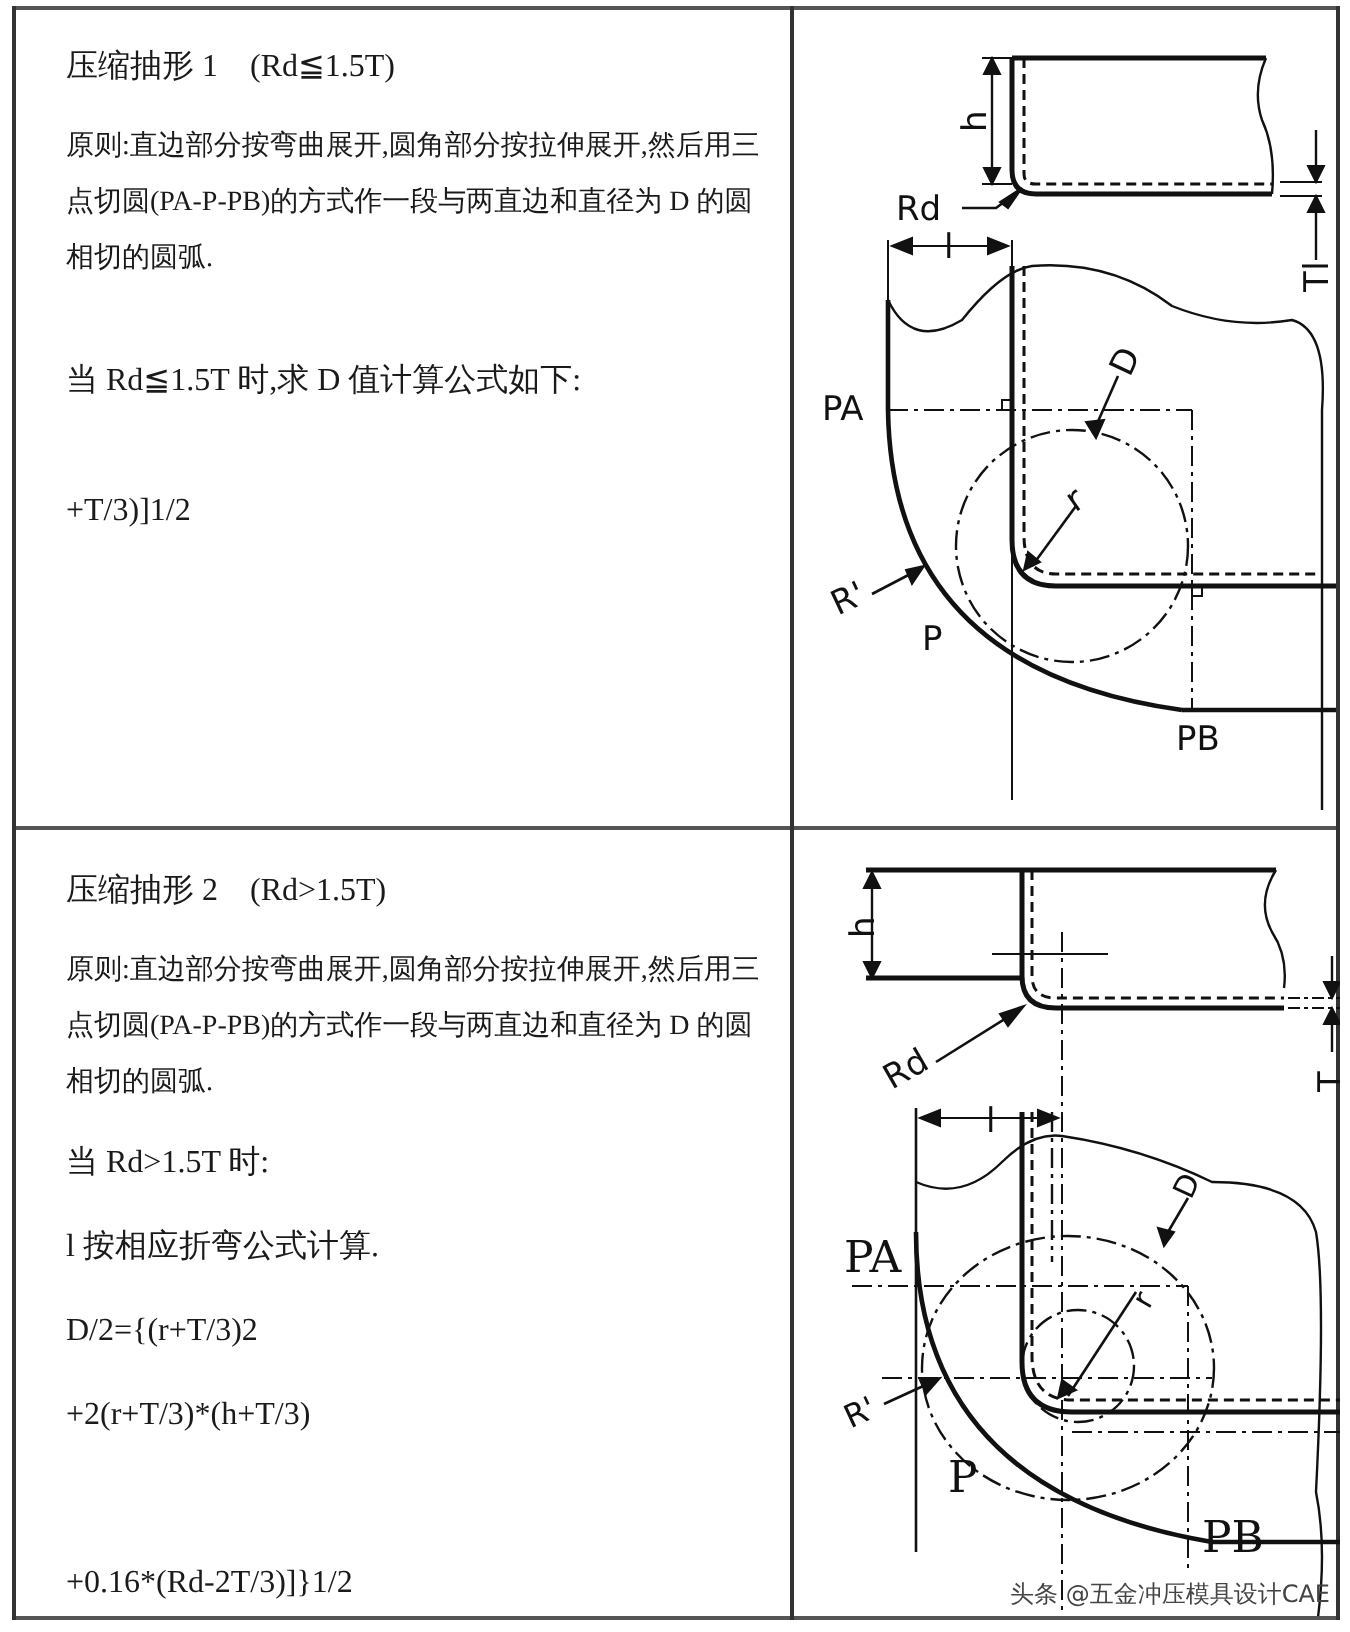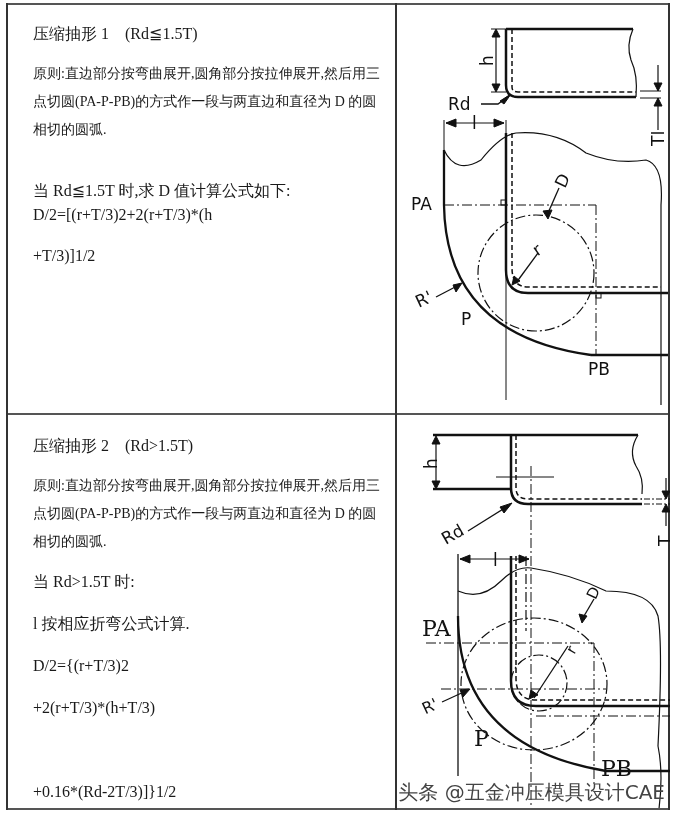--- a/index.html
+++ b/index.html
@@ -6,39 +6,38 @@
   body { width:675px; height:816px; position:relative; overflow:hidden;
          font-family:"Liberation Serif","DejaVu Serif",serif; color:#1a1a1a; }
   .tbl { position:absolute; left:6px; top:3px; width:664px; height:807px; }
   .hline { position:absolute; height:2px; background:#555; }
   .vline { position:absolute; width:2px; background:#333; }
   .cell { position:absolute; }
   .txt { position:absolute; left:33px; font-size:16px; line-height:20px; white-space:nowrap; }
   .para { position:absolute; left:33px; width:350px; font-size:14px; line-height:28px; }
   .fig { position:absolute; }
   .wm { position:absolute; right:10px; bottom:10px; font-family:"DejaVu Sans",sans-serif;
-        font-size:20px; color:#444; }
+        font-size:12px; color:#444; }
 </style>
 </head>
 <body>
 
 <div class="tbl">
   <div class="hline" style="left:0;top:0;width:664px;"></div>
   <div class="hline" style="left:0;top:410px;width:664px;"></div>
   <div class="hline" style="left:0;top:805px;width:664px;"></div>
   <div class="vline" style="left:0;top:0;height:807px;"></div>
   <div class="vline" style="left:389px;top:0;height:807px;"></div>
   <div class="vline" style="left:662px;top:0;height:807px;"></div>
 </div>
 
 <div class="cell" style="left:0;top:0;width:395px;height:414px;">
   <div class="txt" style="top:24px;">压缩抽形 1　(Rd≦1.5T)</div>
   <div class="para" style="top:60px;">原则:直边部分按弯曲展开,圆角部分按拉伸展开,然后用三点切圆(PA-P-PB)的方式作一段与两直边和直径为 D 的圆相切的圆弧.</div>
   <div class="txt" style="top:160px;margin-top:21px;">当 Rd≦1.5T 时,求 D 值计算公式如下:</div>
-  <div class="txt" style="top:205px;">D/2=[(r+T/3)2+2(r+T/3)*(h</div>
   <div class="txt" style="top:246px;">+T/3)]1/2</div>
 </div>
 
 <svg class="fig" style="left:396px;top:5px;" width="272" height="405" viewBox="0 0 272 405" font-family="DejaVu Sans, sans-serif">
   <g stroke="#111" fill="none">
 
     <path d="M 110 24 L 110 80 Q 110 92 122 92 L 240 92" stroke-width="2.5"></path>
     <path d="M 116 24 L 116 82 Q 116 87 122 87 L 240 87" stroke-width="1.5" stroke-dasharray="5,3"></path>
     <line x1="110" y1="24" x2="237" y2="24" stroke-width="2.5"></line>
     <path d="M 237 24 Q 230 40 235 55 Q 242 70 240 92" stroke-width="1.2"></path>

